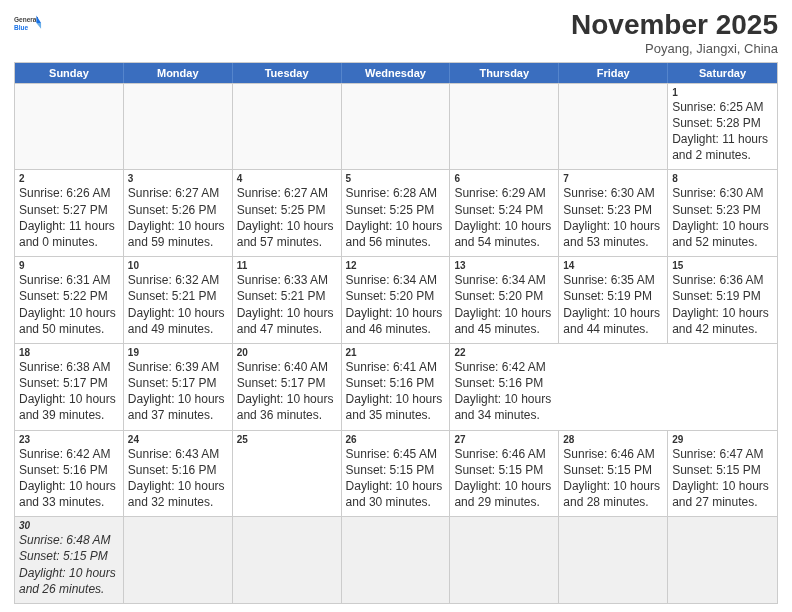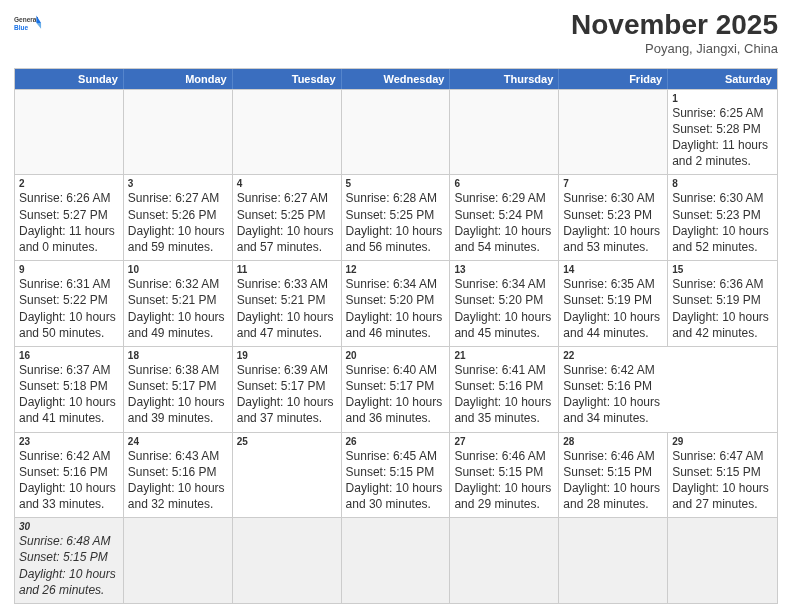--- a/index.html
+++ b/index.html
@@ -14,21 +14,21 @@
       width: 792px;
       height: 612px;
       display: flex;
       flex-direction: column;
       padding: 10px 14px 8px 14px;
     }
     .header {
       display: flex;
       justify-content: space-between;
       align-items: flex-start;
-      margin-bottom: 12px;
+      margin-bottom: 6px;
     }
     .logo {
       display: flex;
       align-items: center;
       gap: 4px;
     }
     .logo-icon {
       width: 28px;
       height: 28px;
     }
@@ -54,21 +54,21 @@
     .cal-header {
       display: grid;
       grid-template-columns: repeat(7, 1fr);
       background: #3a6ebf;
     }
     .cal-header-cell {
       color: #fff;
       font-size: 11px;
       font-weight: bold;
       padding: 4px 5px;
-      text-align: right;
+      text-align: center;
       border-right: 1px solid #5585cc;
     }
     .cal-header-cell:last-child { border-right: none; }
     .cal-body {
       display: grid;
       grid-template-rows: repeat(6, 1fr);
       flex: 1;
     }
     .cal-row {
       display: grid;
@@ -230,26 +230,20 @@
           </div>
           <div class="cal-cell has-data">
             <span class="day-num">15</span>
             <div class="cell-text">Sunrise: 6:36 AM
 Sunset: 5:19 PM
 Daylight: 10 hours and 42 minutes.</div>
           </div>
         </div>
         <div class="cal-row">
           <div class="cal-cell has-data">
-            <span class="day-num">16</span>
-            <div class="cell-text">Sunrise: 6:37 AM
-Sunset: 5:18 PM
-Daylight: 10 hours and 41 minutes.</div>
-          </div>
-          <div class="cal-cell has-data">
             <span class="day-num">18</span>
             <div class="cell-text">Sunrise: 6:38 AM
 Sunset: 5:17 PM
 Daylight: 10 hours and 39 minutes.</div>
           </div>
           <div class="cal-cell has-data">
             <span class="day-num">19</span>
             <div class="cell-text">Sunrise: 6:39 AM
 Sunset: 5:17 PM
 Daylight: 10 hours and 37 minutes.</div>

